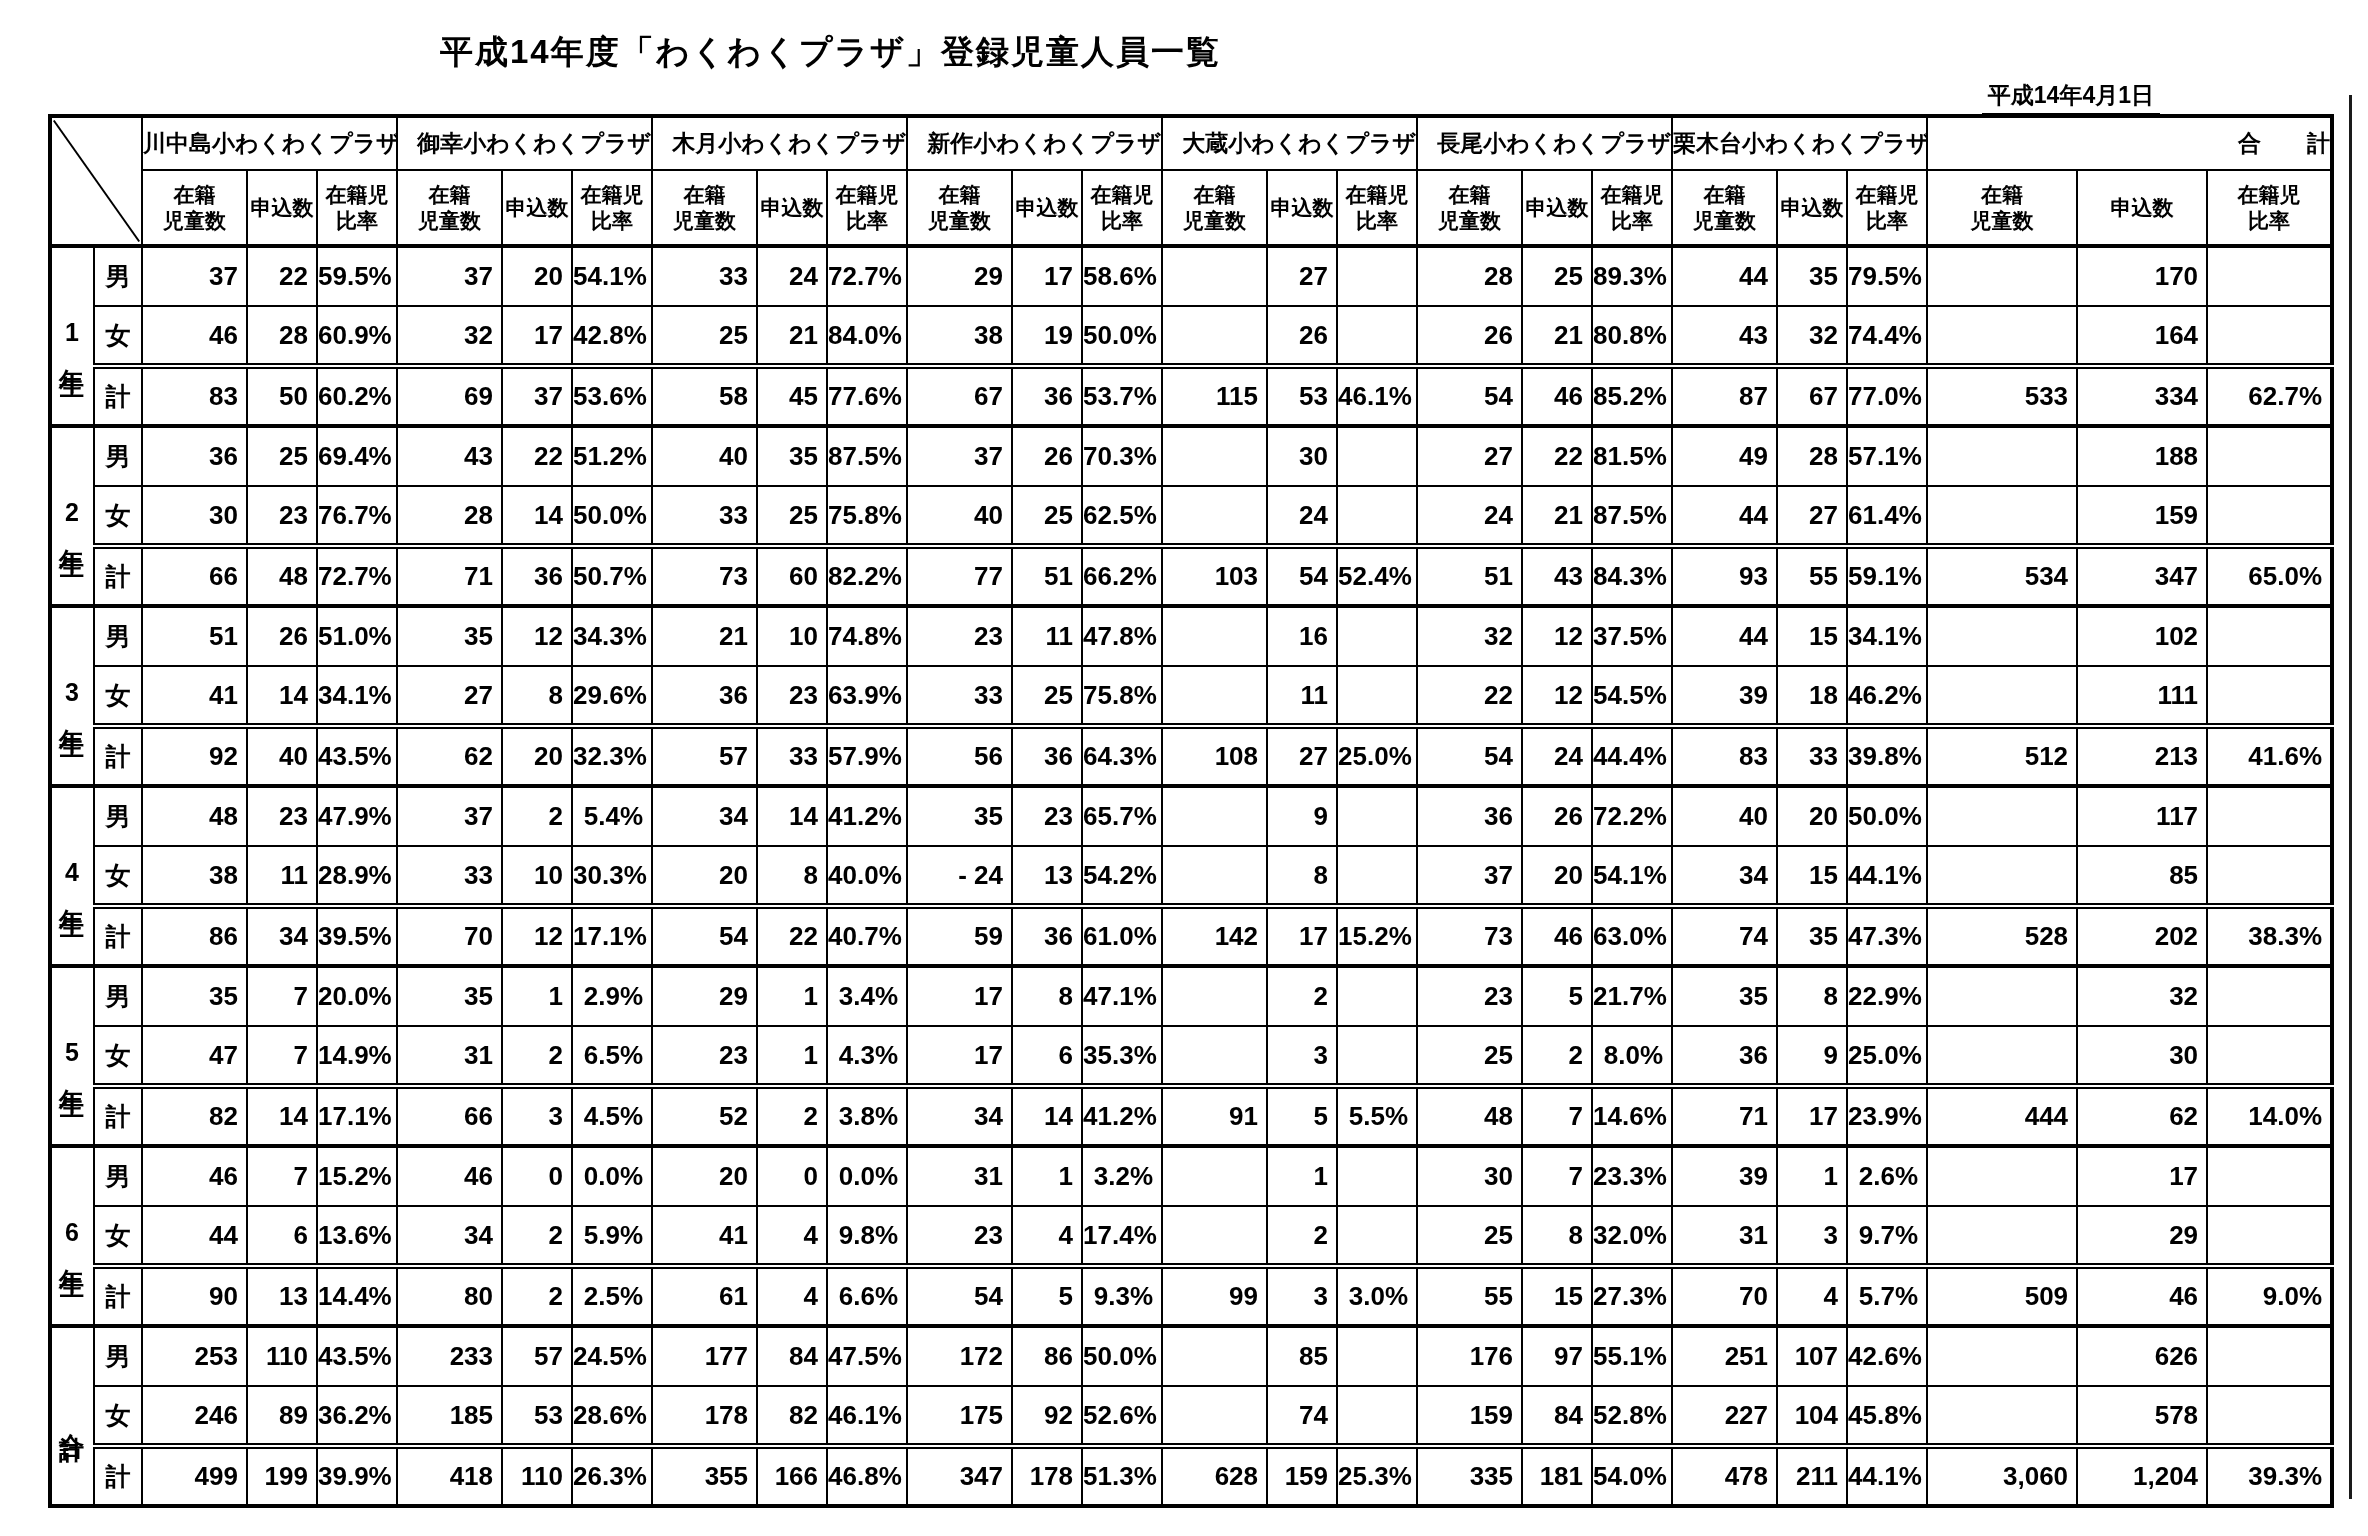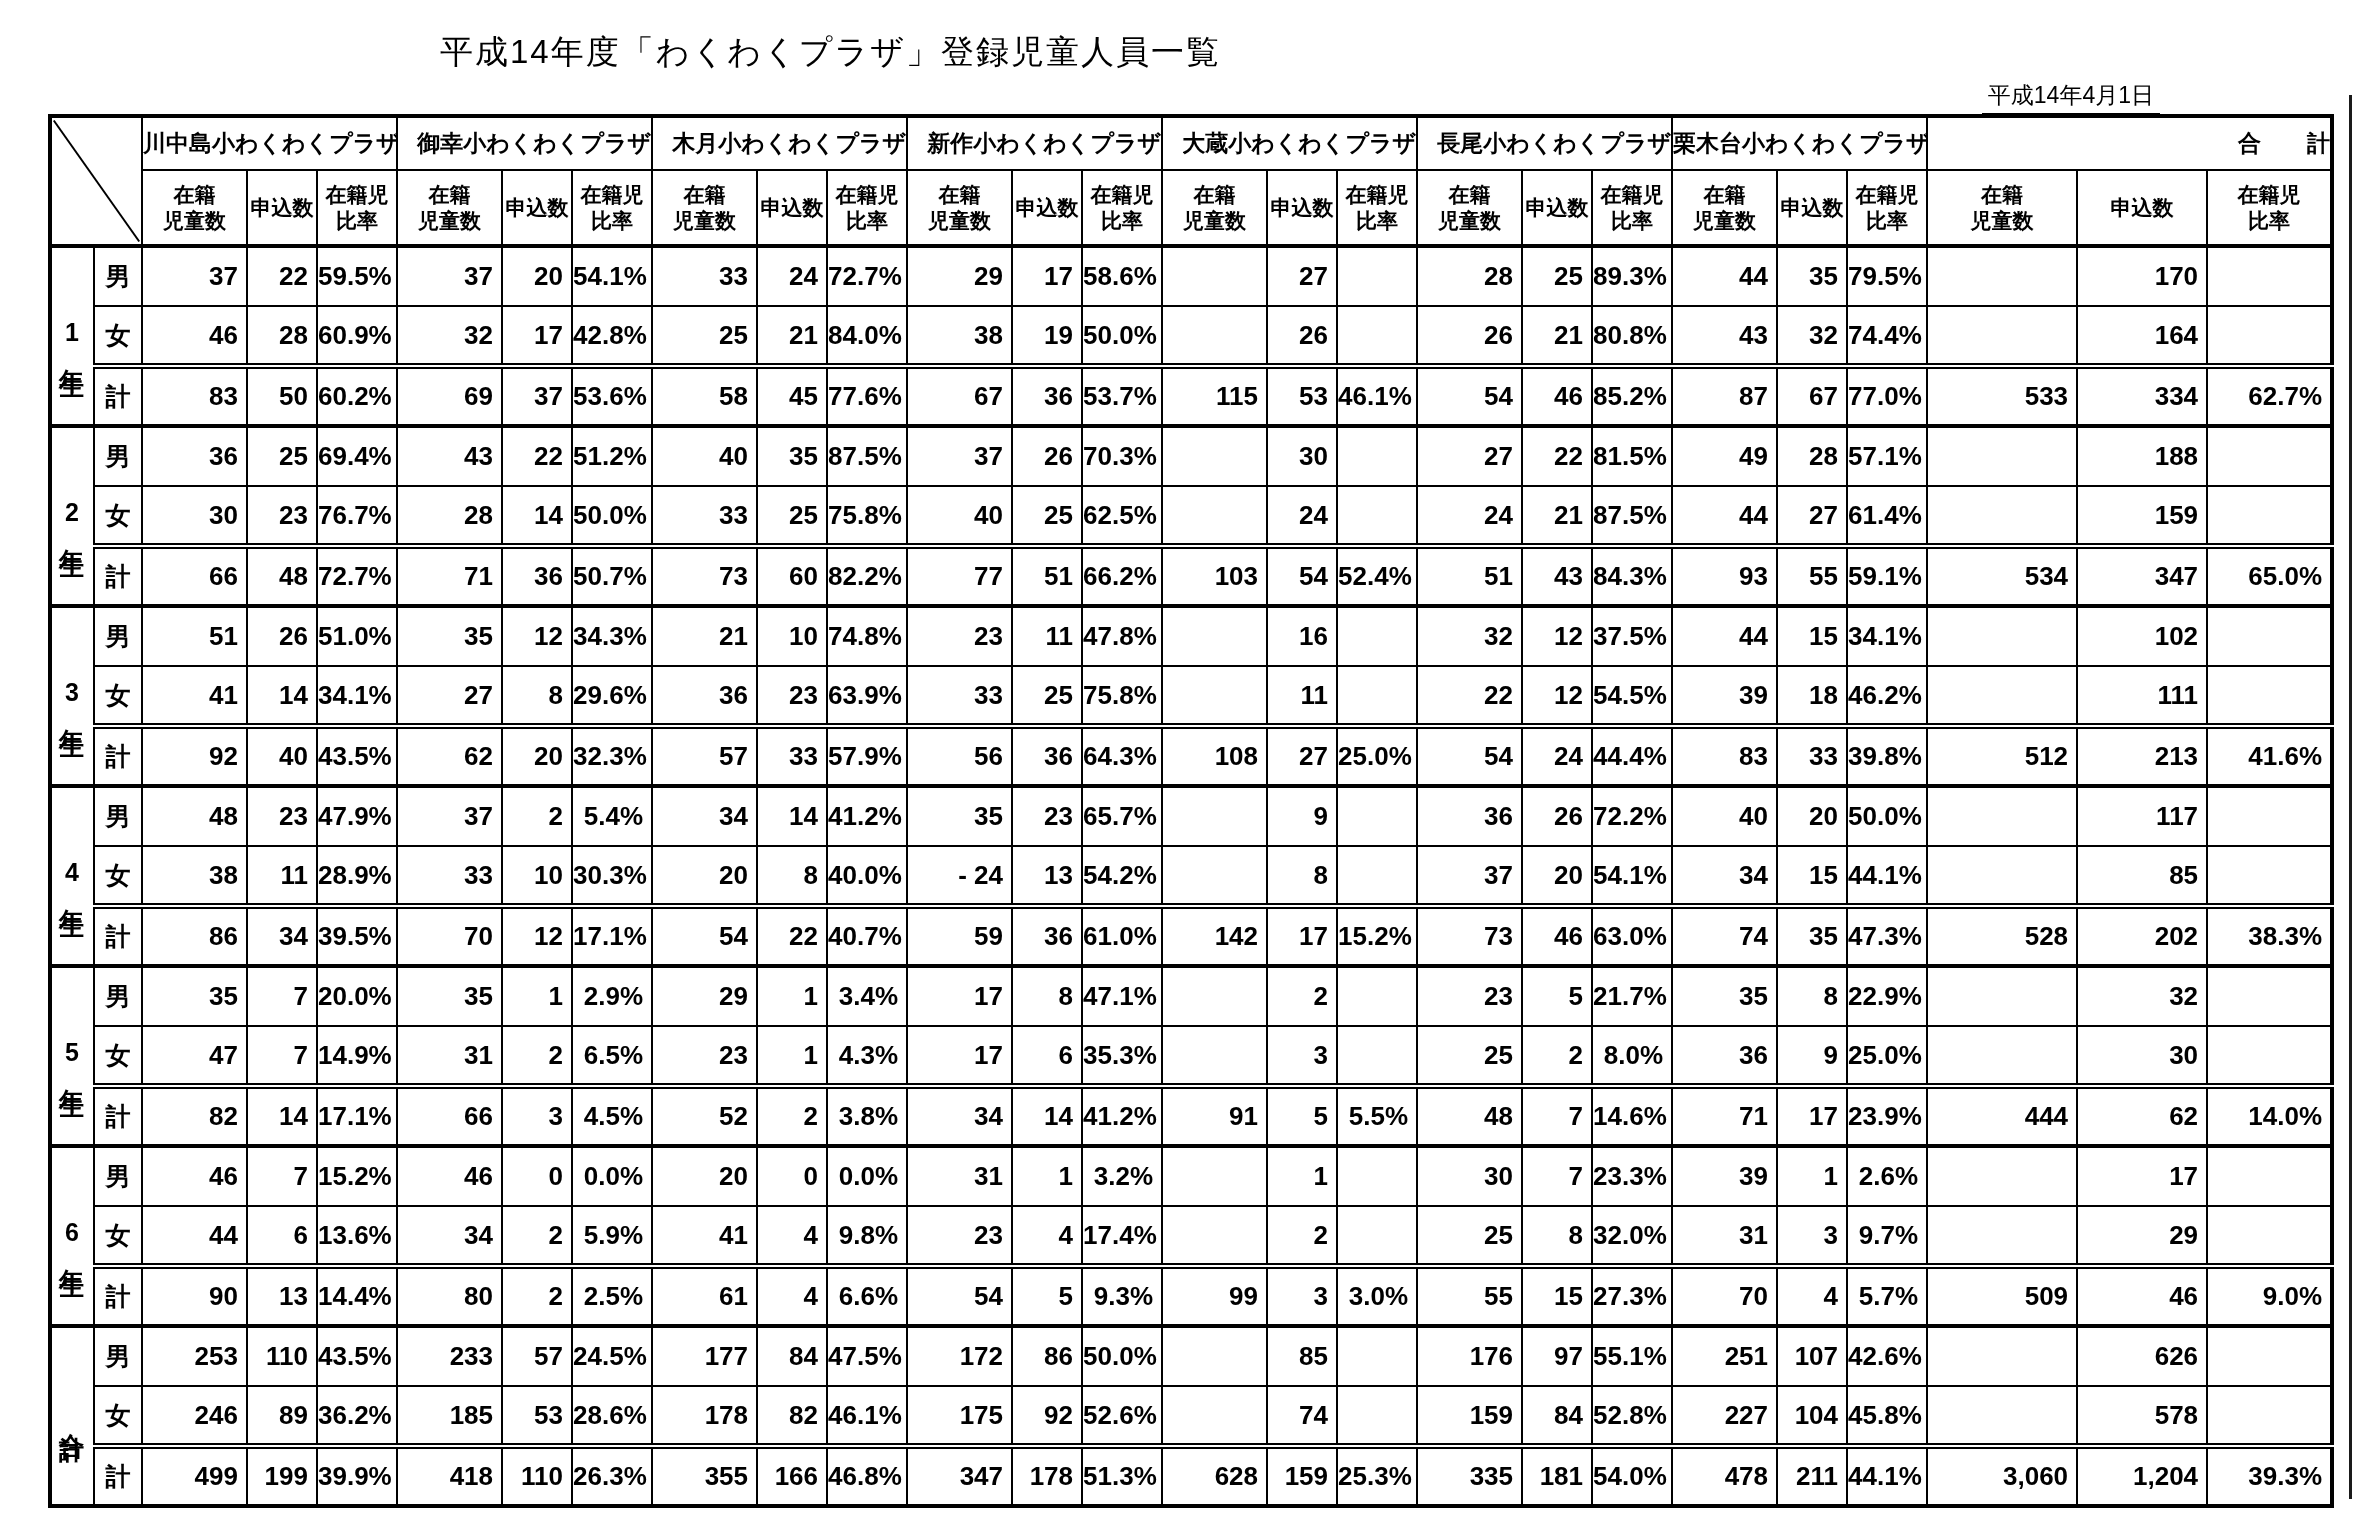--- a/index.html
+++ b/index.html
@@ -1,19 +1,19 @@
 <!DOCTYPE html>
 <html><head>
 <meta charset="utf-8">
 <style>
   *{box-sizing:border-box;margin:0;padding:0}
   html,body{background:#fff;color:#000;font-family:"Liberation Sans","DejaVu Sans",sans-serif;}
   .page{position:relative;width:2368px;height:1536px;background:#fff;overflow:hidden;}
-  .title{position:absolute;left:440px;top:30px;font-size:33px;font-weight:normal;letter-spacing:2px;white-space:nowrap;}
-  .date{position:absolute;top:80px;right:208px;font-size:23px;font-weight:normal;border-bottom:3px solid #000;padding:0 6px 2px;white-space:nowrap;}
+  .title{position:absolute;left:440px;top:30px;font-size:33px;font-weight:bold;letter-spacing:2px;white-space:nowrap;}
+  .date{position:absolute;top:80px;right:208px;font-size:23px;font-weight:bold;border-bottom:3px solid #000;padding:0 6px 2px;white-space:nowrap;}
   .scan-edge{position:absolute;right:16px;top:95px;width:3px;height:1404px;background:#1a1a1a;}
   table.grid{position:absolute;left:48px;top:114px;border-collapse:collapse;table-layout:fixed;width:2282px;border:4px solid #000;}
   .grid th,.grid td{border:2px solid #000;font-weight:bold;overflow:hidden;}
   .school-row{height:54px;}
   .sub-row{height:76px;}
   tbody tr{height:60px;}
   .school-head{font-size:23px;text-align:right;white-space:nowrap;}
   .subhead{font-size:21px;text-align:center;white-space:pre-line;line-height:1.2;border-bottom:3px solid #000;}
   .corner{position:relative;padding:0;background:#fff;}
   .corner svg{position:absolute;left:0;top:0;width:100%;height:100%;display:block;}

